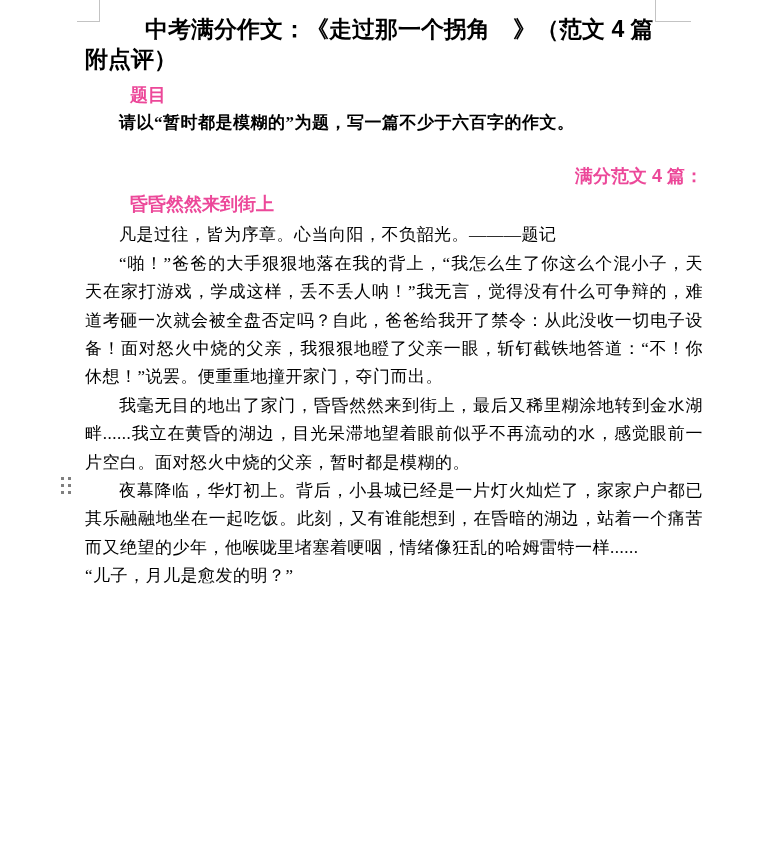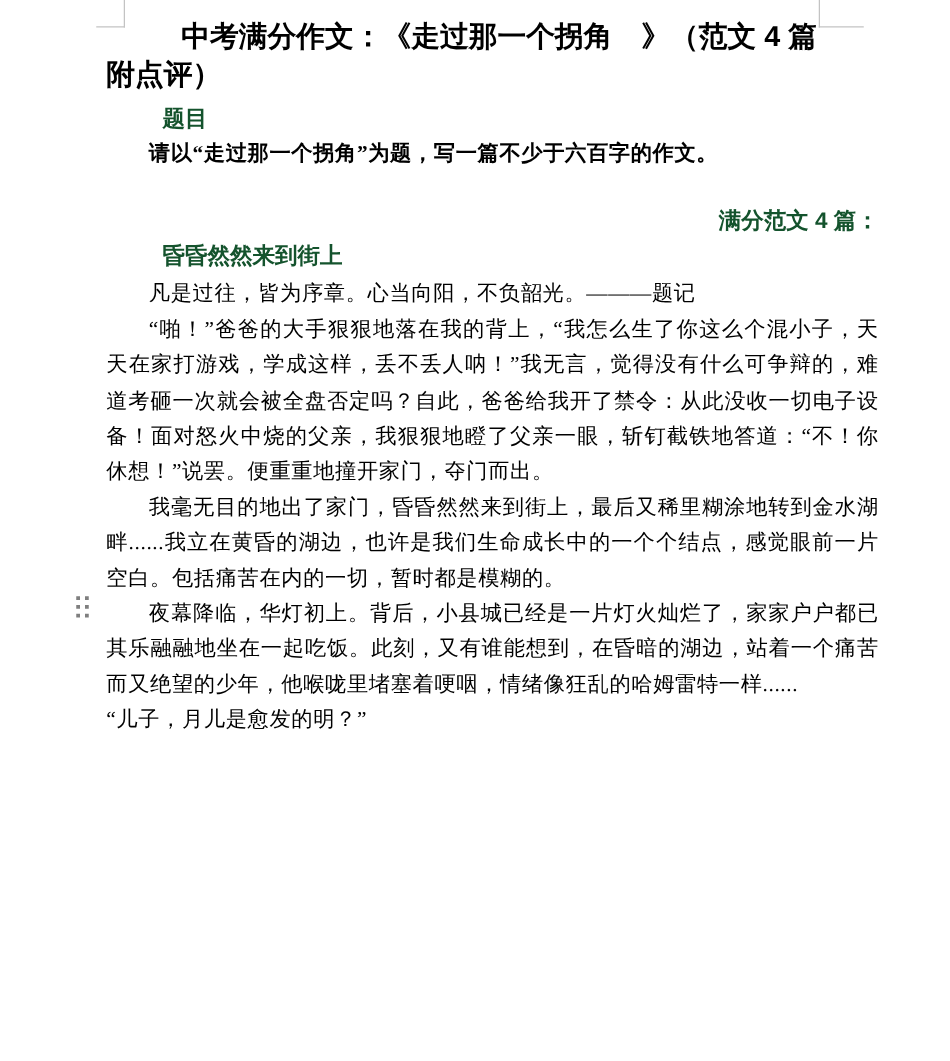--- a/index.html
+++ b/index.html
@@ -63,21 +63,21 @@
     font-size: 23px;
     line-height: 30px;
     margin: 0 0 9px 0;
     text-indent: 60px;
   }
   .red-heading {
     font-family: "Liberation Sans", "DejaVu Sans", sans-serif;
     font-weight: bold;
     font-size: 18px;
     line-height: 24px;
-    color: #14532d;
+    color: #ec4899;
     margin: 0 0 2px 45px;
   }
   .body-para {
     font-size: 17px;
     line-height: 28.4px;
     letter-spacing: 0.5px;
     text-align: justify;
     text-indent: 2em;
     margin: 0;
   }
@@ -113,31 +113,31 @@
     <span class="dot"></span>
   </div>
 
   <div class="content">
 
     <h1 class="doc-title"><span>中考满分作文：《走过那一个拐角　》（范文 4 篇</span><br><span>附点评）</span></h1>
 
     <h2 class="red-heading">题目</h2>
 
 
-    <p class="body-para bold">请以“走过那一个拐角”为题，写一篇不少于六百字的作文。</p>
+    <p class="body-para bold">请以“暂时都是模糊的”为题，写一篇不少于六百字的作文。</p>
 
     <h2 class="red-heading gap-before-section">满分范文 4 篇：</h2>
 
     <h2 class="red-heading essay-title-heading">昏昏然然来到街上</h2>
 
     <p class="body-para">凡是过往，皆为序章。心当向阳，不负韶光。———题记</p>
 
     <p class="body-para">“啪！”爸爸的大手狠狠地落在我的背上，“我怎么生了你这么个混小子，天天在家打游戏，学成这样，丢不丢人呐！”我无言，觉得没有什么可争辩的，难道考砸一次就会被全盘否定吗？自此，爸爸给我开了禁令：从此没收一切电子设备！面对怒火中烧的父亲，我狠狠地瞪了父亲一眼，斩钉截铁地答道：“不！你休想！”说罢。便重重地撞开家门，夺门而出。</p>
 
-    <p class="body-para">我毫无目的地出了家门，昏昏然然来到街上，最后又稀里糊涂地转到金水湖畔......我立在黄昏的湖边，也许是我们生命成长中的一个个结点，感觉眼前一片空白。包括痛苦在内的一切，暂时都是模糊的。</p>
+    <p class="body-para">我毫无目的地出了家门，昏昏然然来到街上，最后又稀里糊涂地转到金水湖畔......我立在黄昏的湖边，目光呆滞地望着眼前似乎不再流动的水，感觉眼前一片空白。面对怒火中烧的父亲，暂时都是模糊的。</p>
 
     <p class="body-para">夜幕降临，华灯初上。背后，小县城已经是一片灯火灿烂了，家家户户都已其乐融融地坐在一起吃饭。此刻，又有谁能想到，在昏暗的湖边，站着一个痛苦而又绝望的少年，他喉咙里堵塞着哽咽，情绪像狂乱的哈姆雷特一样......</p>
 
 
 
     <p class="body-para no-indent">“儿子，月儿是愈发的明？”</p>
 
   </div>
 </div>
 

